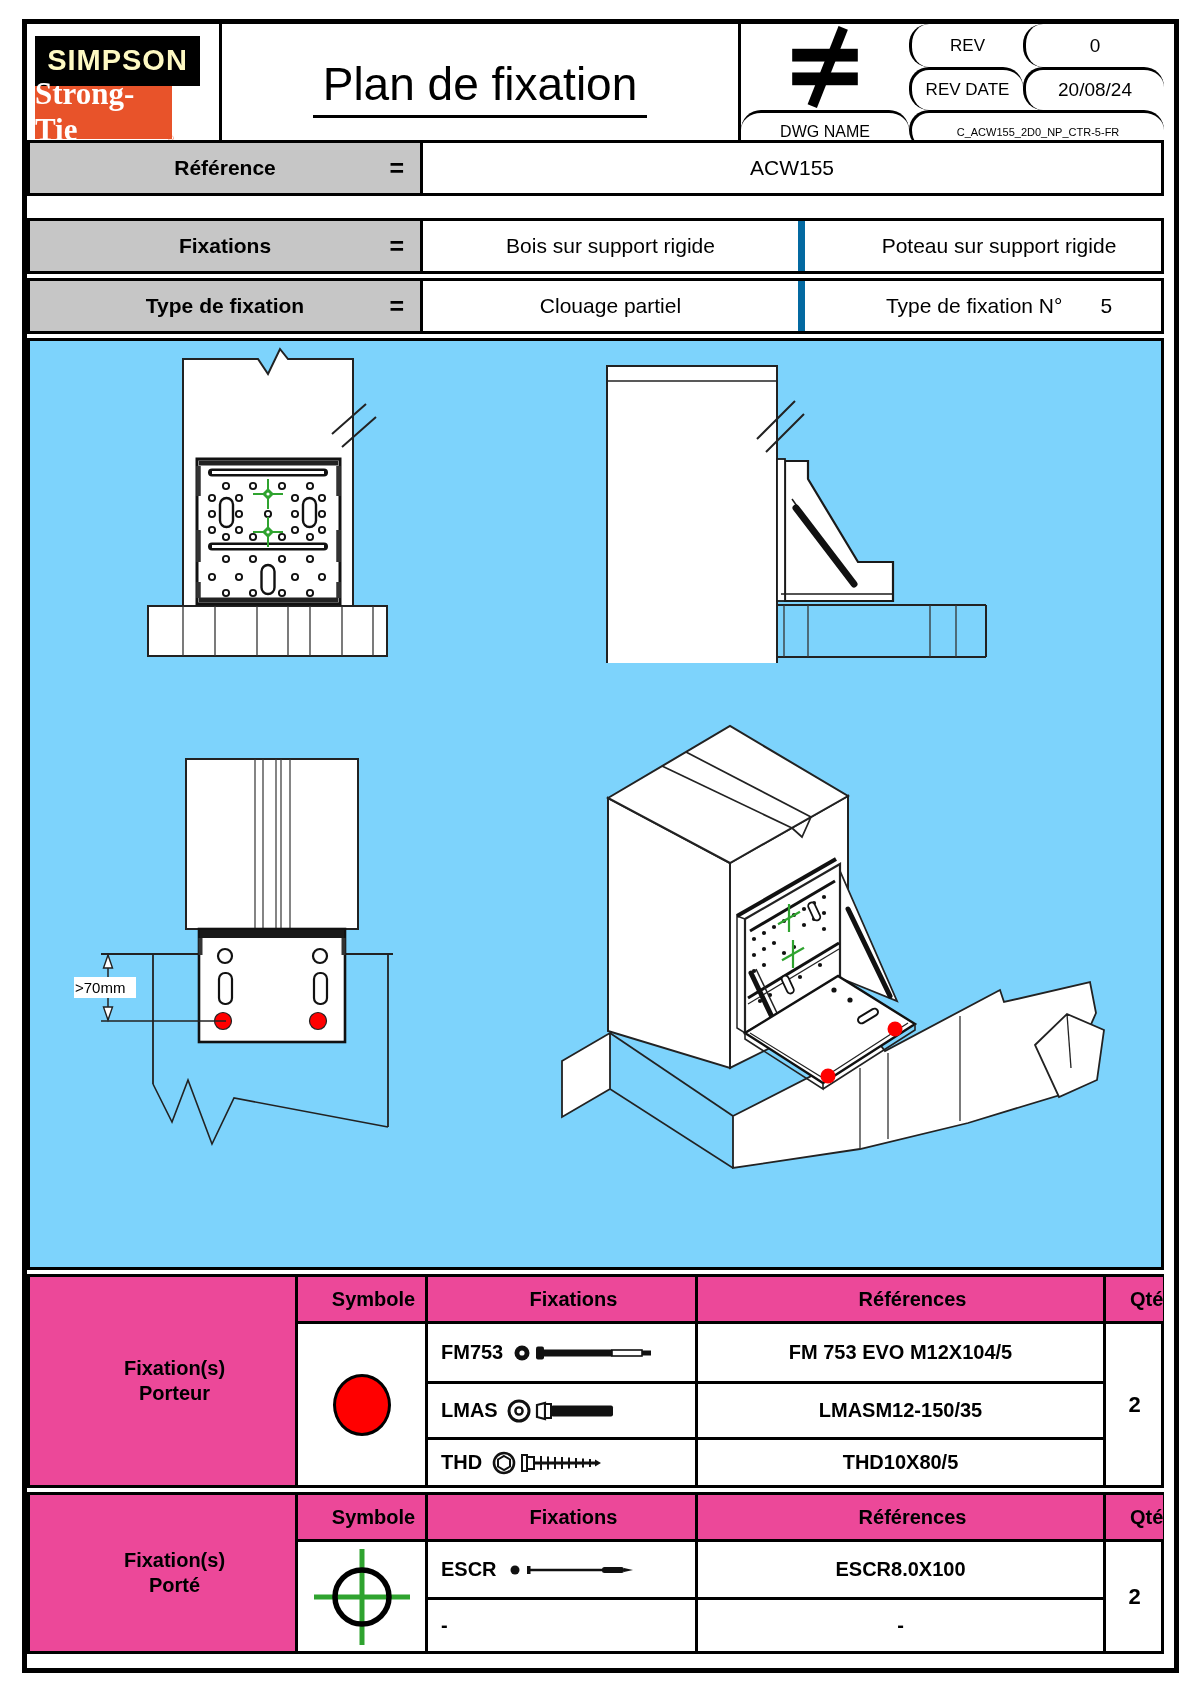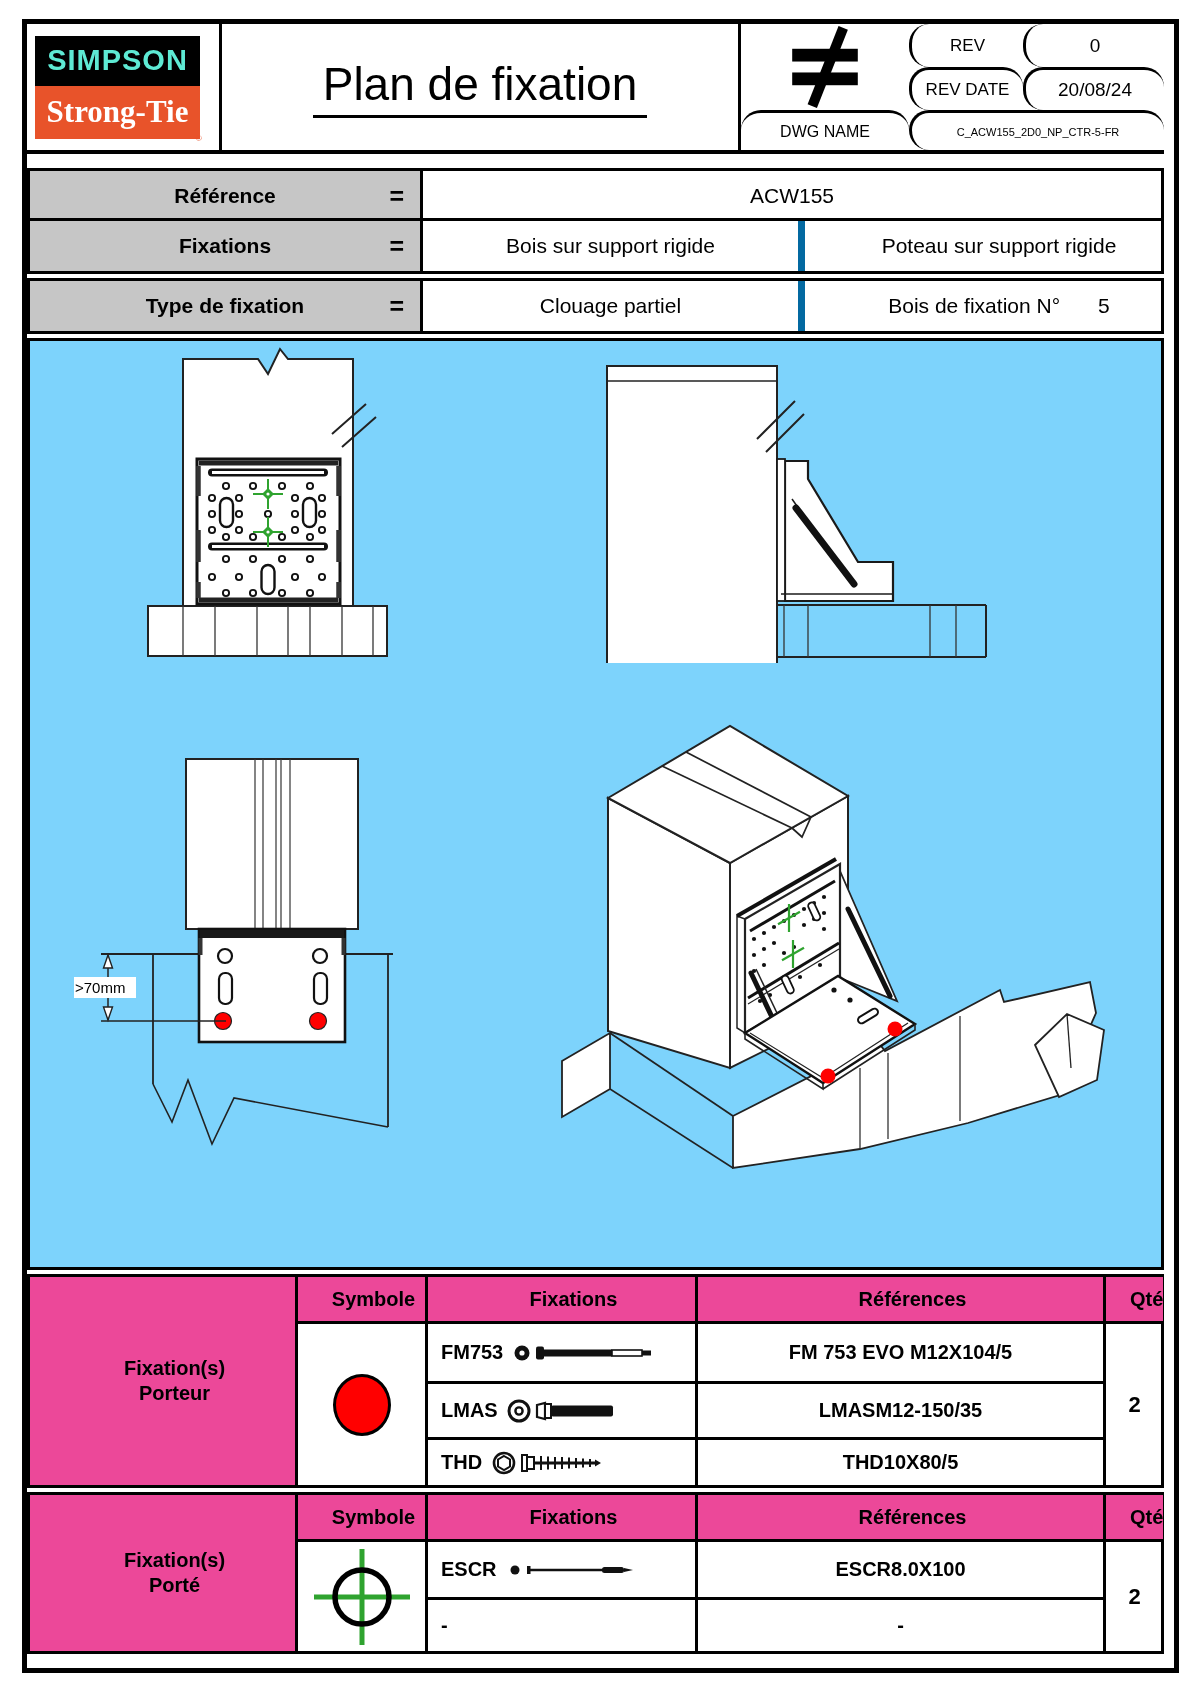--- a/index.html
+++ b/index.html
@@ -7,24 +7,24 @@
            font-family:"Liberation Sans", sans-serif; color:#000; }
   .sheet { position:absolute; left:22px; top:19px; width:1147px; height:1644px;
            border:5px solid #000; background:#fff; }
   .abs { position:absolute; }
 
   
   .hdr { left:0; top:0; width:1137px; height:130px; display:flex;
          border-bottom:4px solid #000; box-sizing:border-box; }
   .logo-cell { width:195px; border-right:3px solid #000; box-sizing:border-box;
                display:flex; flex-direction:column; justify-content:center; padding-left:8px; }
-  .logo-black { width:165px; height:50px; background:#000; color:#5eead4;
+  .logo-black { width:165px; height:50px; background:#000; color:#fef9c3;
                 display:flex; align-items:center; justify-content:center;
                 font-weight:bold; font-size:29px; letter-spacing:1px; }
-  .logo-orange { width:165px; height:53px; background:#E8532A; color:#fff;
+  .logo-orange { width:137px; height:53px; background:#E8532A; color:#fff;
                  display:flex; align-items:center; justify-content:center;
                  font-family:"Liberation Serif", serif; font-weight:bold; font-size:31px;
                  position:relative; }
   .logo-reg { position:absolute; right:-2px; bottom:-4px; font-size:9px; color:#E8532A; }
   .title-cell { flex:1; display:flex; align-items:center; justify-content:center; }
   .title-text { font-size:46px; border-bottom:3px solid #000; padding:0 10px 4px 10px; }
   .hdr-right { width:426px; border-left:3px solid #000; box-sizing:border-box;
                display:grid; grid-template-columns:168px 114px 1fr;
                grid-template-rows:43px 43px 1fr; }
   .hcell { border-left:3px solid #000; border-top:3px solid #000; box-sizing:border-box;
@@ -101,21 +101,21 @@
       </div>
       <div class="hcell nt rev-label">REV</div>
       <div class="hcell nt rev-value">0</div>
       <div class="hcell rev-label">REV DATE</div>
       <div class="hcell rev-value">20/08/24</div>
       <div class="hcell nl dwg-label">DWG NAME</div>
       <div class="hcell dwg-value">C_ACW155_2D0_NP_CTR-5-FR</div>
     </div>
   </div>
 
-  <div class="abs inforow g2" style="top:144px">
+  <div class="abs inforow g2" style="top:116px">
     <div class="ilabel">
       <span>Référence</span>
       <span class="ieq">=</span>
     </div>
     <div class="ival">ACW155</div>
   </div>
 
   <div class="abs inforow g3" style="top:194px">
     <div class="ilabel">
       <span>Fixations</span>
@@ -125,21 +125,21 @@
     <div class="ival split">Poteau sur support rigide</div>
   </div>
 
   <div class="abs inforow g3" style="top:254px">
     <div class="ilabel">
       <span>Type de fixation</span>
       <span class="ieq">=</span>
     </div>
     <div class="ival">Clouage partiel</div>
     <div class="ival split nplan">
-      <span>Bois de fixation N°</span>
+      <span>Type de fixation N°</span>
       <span>5</span>
     </div>
   </div>
 
   <div class="abs draw-box">
 
     <svg class="abs" style="left:30px;top:5px" width="360" height="322" viewBox="0 0 360 322">
       <path d="M123,262 V13 H198 L208,28 L220,3 L228,13 H293 V262" fill="#fff" stroke="#222" stroke-width="2"></path>
       <path d="M272,88 L306,58 M282,101 L316,71" stroke="#222" stroke-width="2" fill="none"></path>
       <rect x="88" y="260" width="239" height="50" fill="#fff" stroke="#222" stroke-width="2"></rect>

